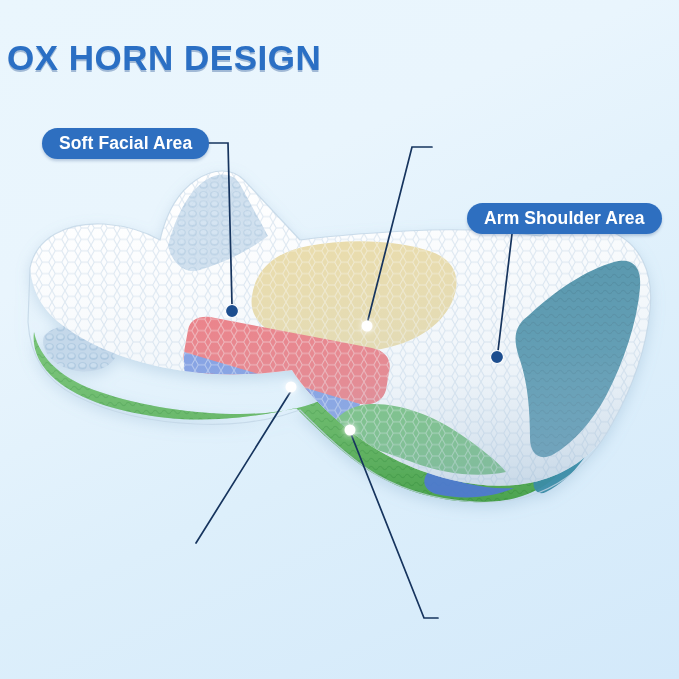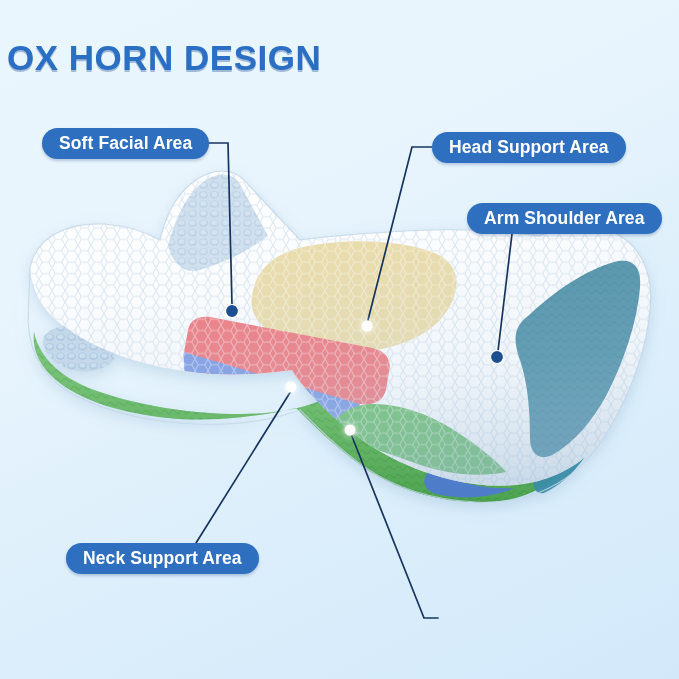--- a/index.html
+++ b/index.html
@@ -302,20 +302,18 @@
 
     <g filter="url(#dotglow)">
       <circle cx="367" cy="326" r="5.5" fill="#ffffff"></circle>
       <circle cx="291" cy="387" r="5.5" fill="#ffffff"></circle>
       <circle cx="350" cy="430" r="5.5" fill="#ffffff"></circle>
     </g>
   </svg>
 
   <div class="pill" id="pill-soft-facial">Soft Facial Area</div>
 
-  <div class="pill" id="pill-head-support">Head Support Area</div>
 
   <div class="pill" id="pill-arm-support">Arm Shoulder Area</div>
 
-  <div class="pill" id="pill-neck-support">Neck Support Area</div>
 
 
 </div>
 
 </body></html>

